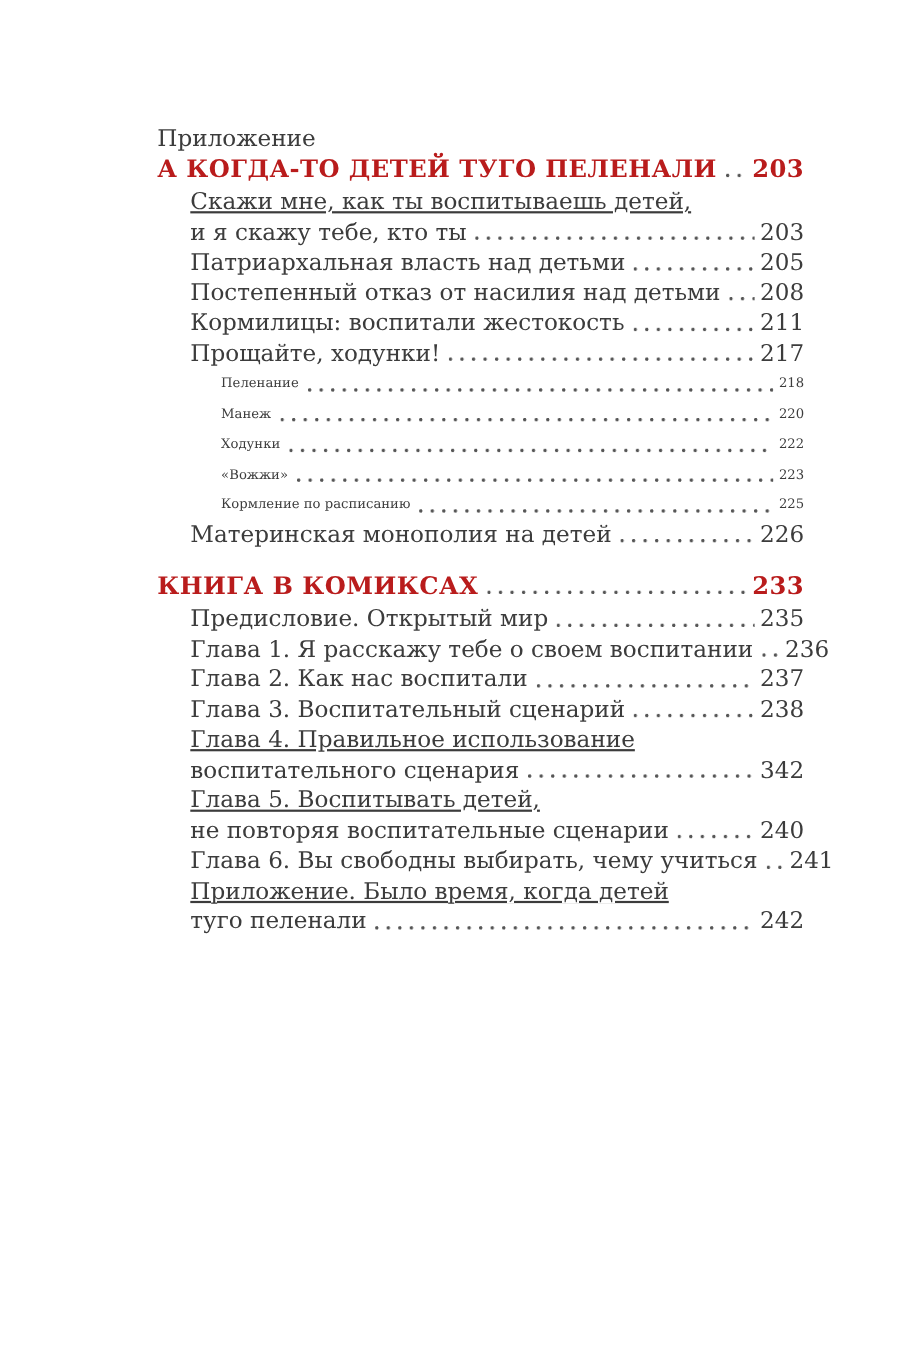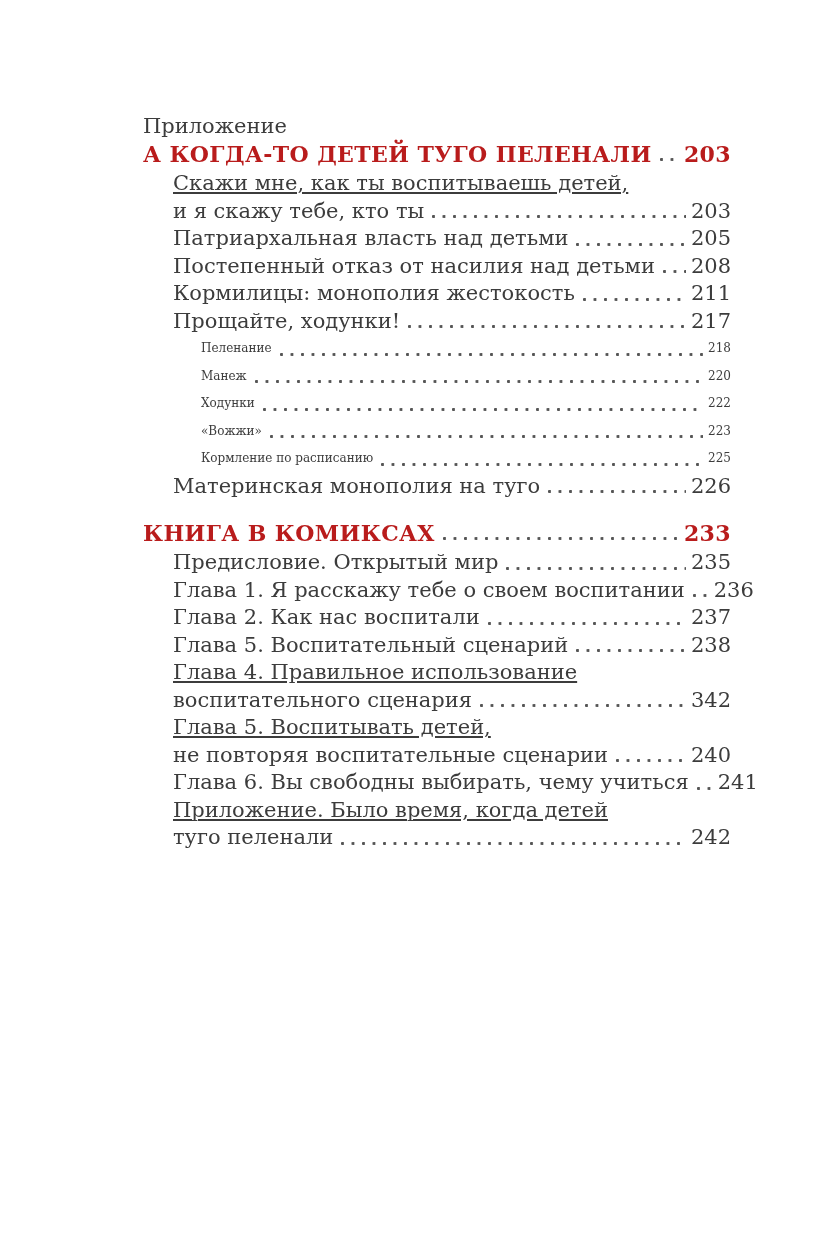--- a/index.html
+++ b/index.html
@@ -97,21 +97,21 @@
         </div>
         <div class="entry l1">
           <div class="toc-row">
             <span class="entry-label">Постепенный отказ от насилия над детьми</span>
             <span class="leader"></span>
             <span class="page-num">208</span>
           </div>
         </div>
         <div class="entry l1">
           <div class="toc-row">
-            <span class="entry-label">Кормилицы: монополия жестокость</span>
+            <span class="entry-label">Кормилицы: воспитали жестокость</span>
             <span class="leader"></span>
             <span class="page-num">211</span>
           </div>
         </div>
         <div class="entry l1">
           <div class="toc-row">
             <span class="entry-label">Прощайте, ходунки!</span>
             <span class="leader"></span>
             <span class="page-num">217</span>
           </div>
@@ -146,21 +146,21 @@
         </div>
         <div class="entry l2">
           <div class="toc-row">
             <span class="entry-label">Кормление по расписанию</span>
             <span class="leader"></span>
             <span class="page-num">225</span>
           </div>
         </div>
         <div class="entry l1">
           <div class="toc-row">
-            <span class="entry-label">Материнская монополия на туго</span>
+            <span class="entry-label">Материнская монополия на детей</span>
             <span class="leader"></span>
             <span class="page-num">226</span>
           </div>
         </div>
       </div>
       <div class="toc-section">
         <div class="toc-row heading-row">
           <span class="heading-label">КНИГА В КОМИКСАХ</span>
           <span class="leader"></span>
           <span class="page-num">233</span>
@@ -181,21 +181,21 @@
         </div>
         <div class="entry l1">
           <div class="toc-row">
             <span class="entry-label">Глава 2. Как нас воспитали</span>
             <span class="leader"></span>
             <span class="page-num">237</span>
           </div>
         </div>
         <div class="entry l1">
           <div class="toc-row">
-            <span class="entry-label">Глава 5. Воспитательный сценарий</span>
+            <span class="entry-label">Глава 3. Воспитательный сценарий</span>
             <span class="leader"></span>
             <span class="page-num">238</span>
           </div>
         </div>
         <div class="entry l1">
           <div class="entry-line">Глава 4. Правильное использование</div>
           <div class="toc-row">
             <span class="entry-label">воспитательного сценария</span>
             <span class="leader"></span>
             <span class="page-num">342</span>

